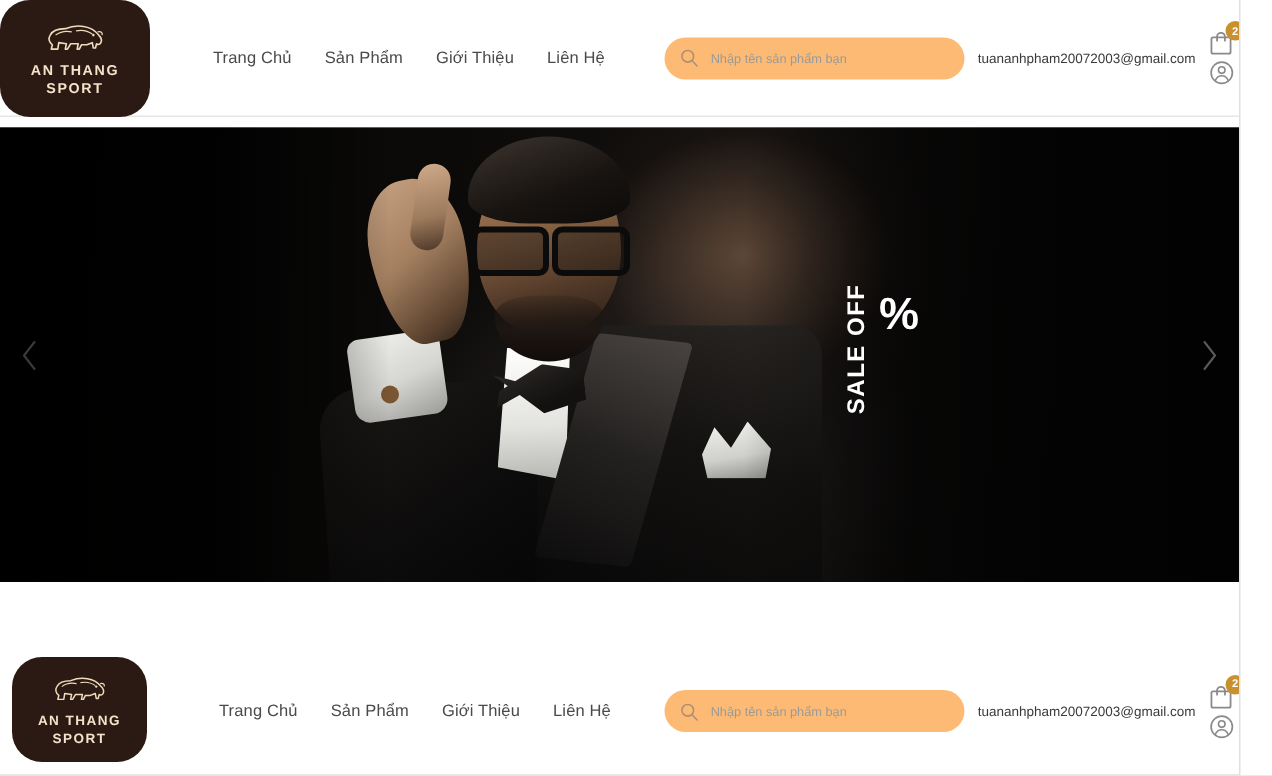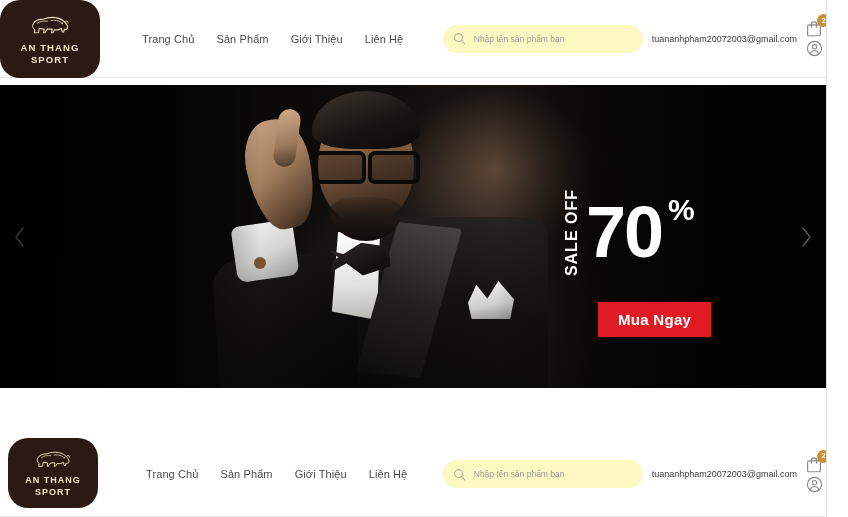--- a/index.html
+++ b/index.html
@@ -95,21 +95,21 @@
     display: flex;
     align-items: center;
     gap: 0px;
   }
   .search-wrap {
     display: flex;
     align-items: center;
     width: 200px;
     height: 28px;
     border-radius: 16px;
-    background: #fef9c3;
+    background: #fdba74;
     padding: 0 10px;
     gap: 8px;
   }
   .search-icon { width: 13px; height: 13px; flex: 0 0 auto; opacity: .55; }
   .search-input {
     border: none;
     outline: none;
     background: transparent;
     font-family: "Liberation Sans", sans-serif;
     font-size: 8.5px;
@@ -481,24 +481,22 @@
     </div>
     <div class="hero-arrow right">
       <svg viewBox="0 0 14 22">
         <polyline points="4,2 11,11 4,20" fill="none" stroke="#595959" stroke-width="1.4" stroke-linecap="round" stroke-linejoin="round"></polyline>
       </svg>
     </div>
 
     <div class="promo">
       <div class="promo-row">
         <span class="sale-off">SALE OFF</span>
-        <span class="promo-number">70</span>
         <span class="promo-percent">%</span>
       </div>
-      <button class="promo-btn">Mua Ngay</button>
     </div>
   </section>
 
   <div class="gap-white"></div>
 
   <div class="header-2-wrap">
     <header class="site-header secondary" style="height:87px;">
 
       <div class="logo-box inset">
         <svg class="logo-mark" viewBox="0 0 64 36">

